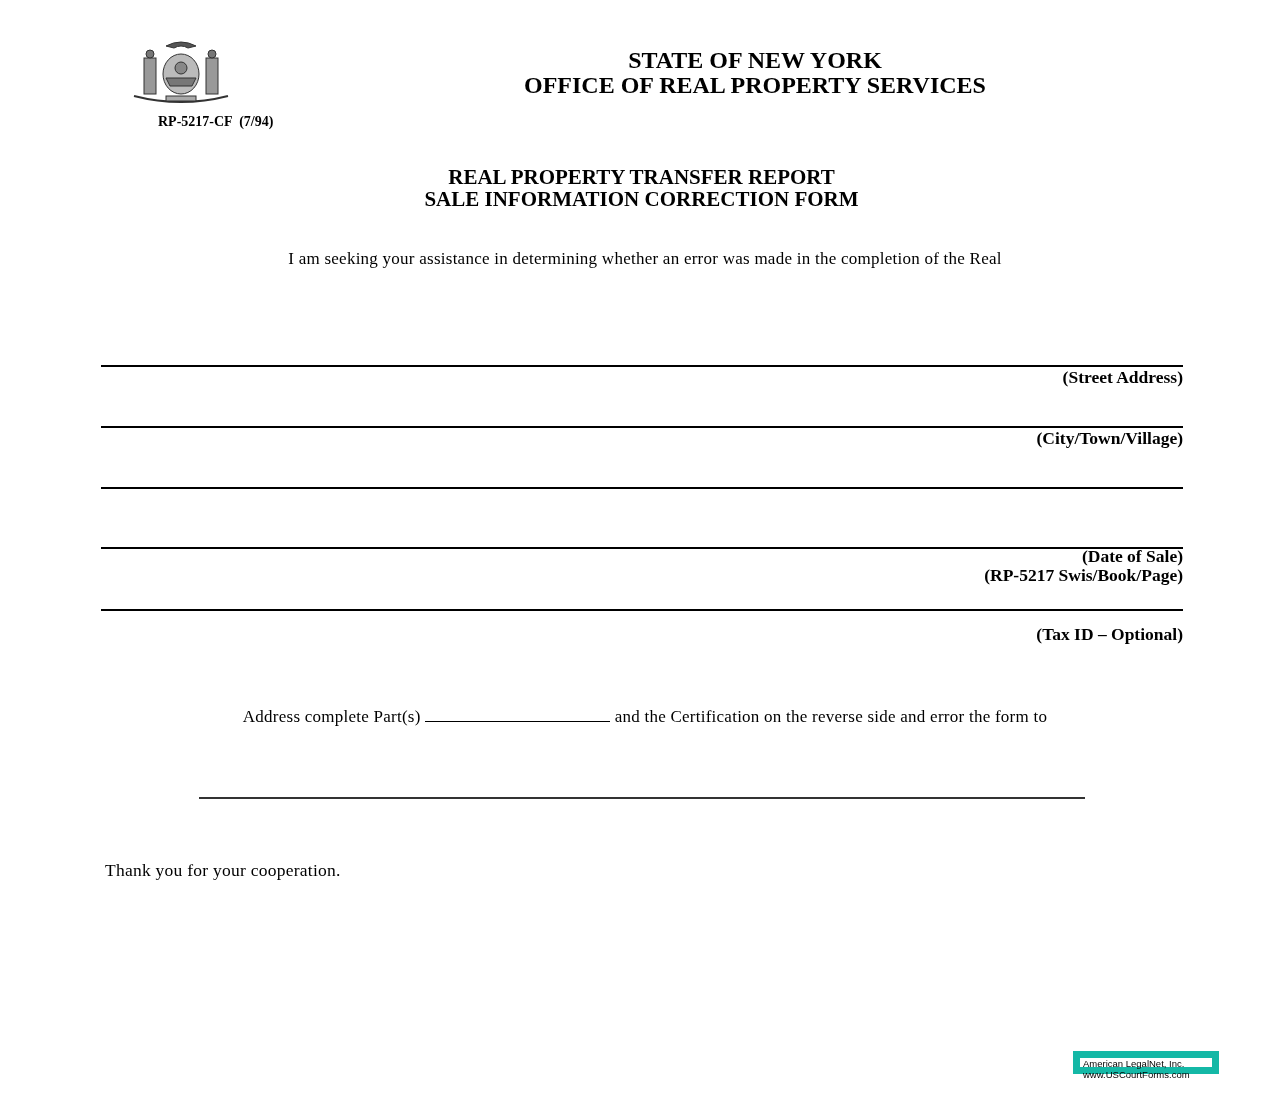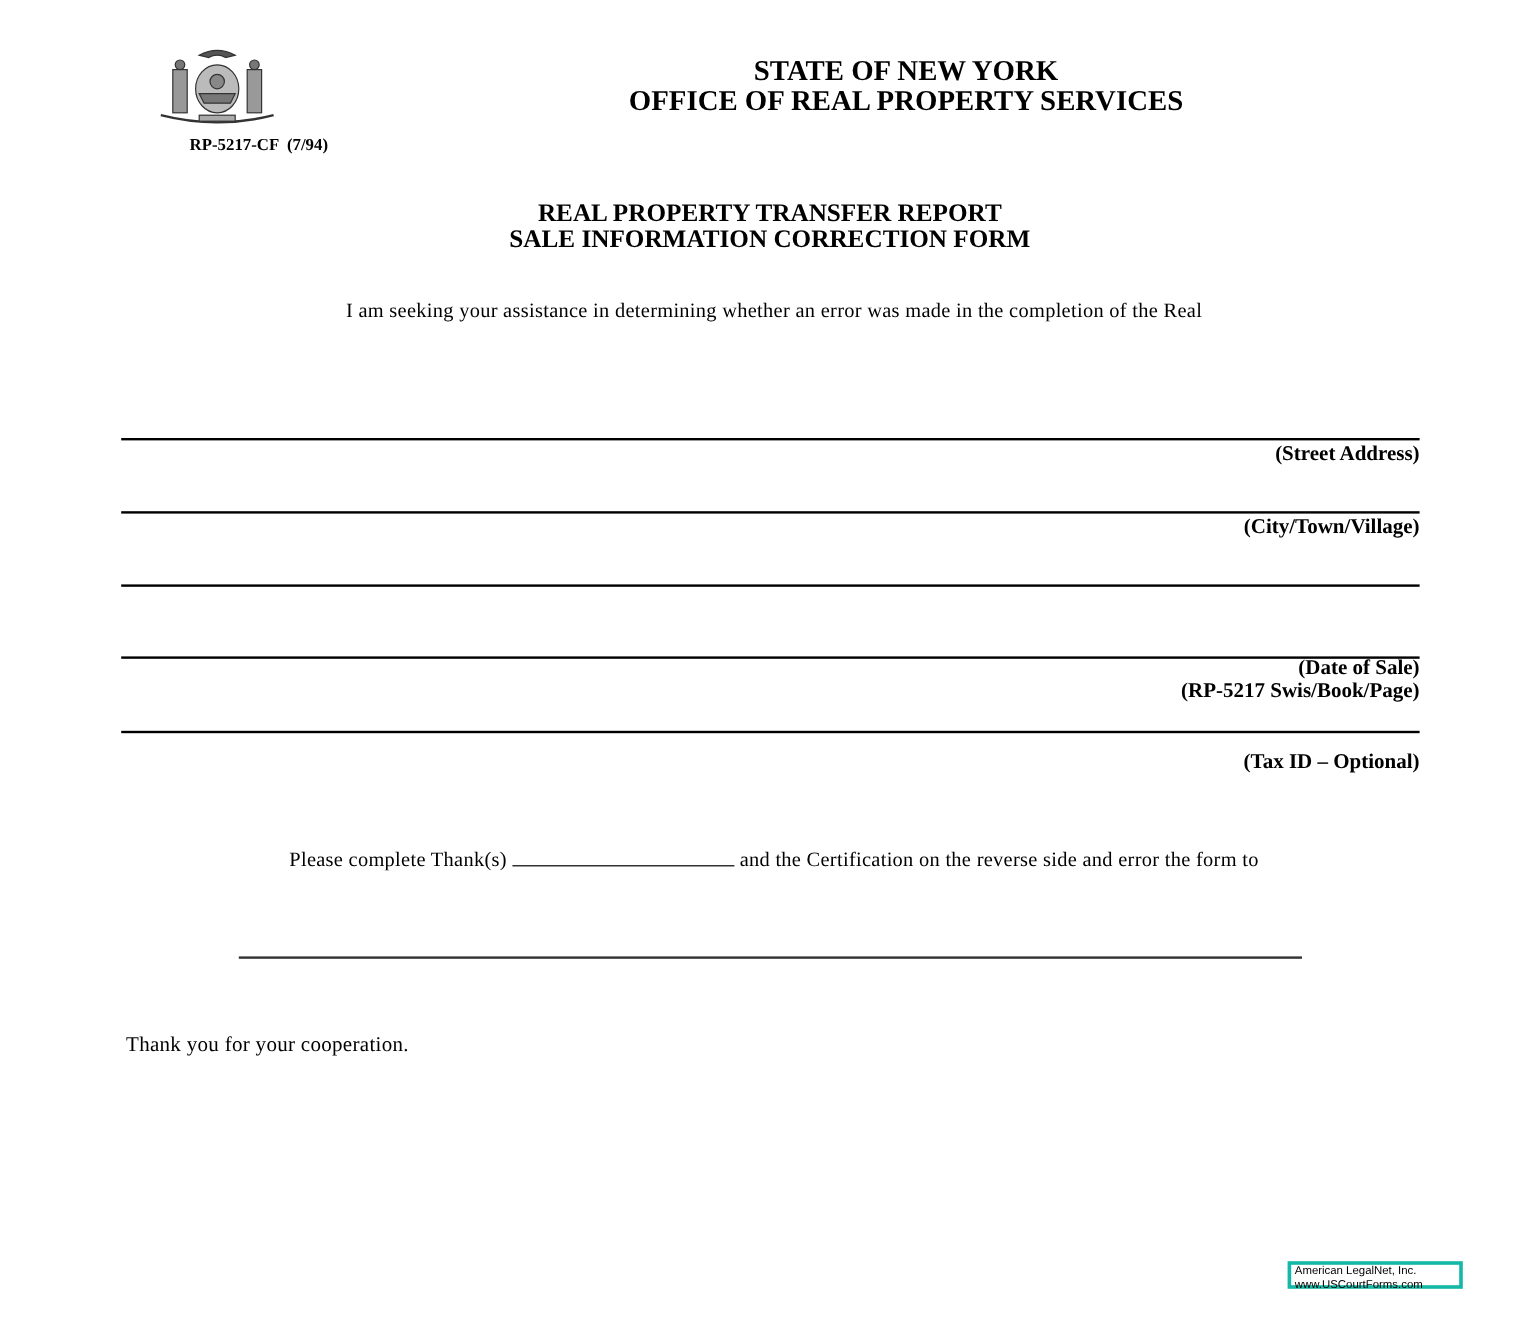--- a/index.html
+++ b/index.html
@@ -18,21 +18,21 @@
   .title2 { top: 187px; }
   .para { left: 105px; width: 1080px; font-size: 17px; line-height: 19px; letter-spacing: 0.25px; text-align: center; }
   .intro { top: 249px; }
   .fline { left: 101px; width: 1082px; height: 2px; background: #000; }
   .flabel { left: 101px; width: 1082px; text-align: right; font-size: 17.5px; line-height: 20px; font-weight: bold; }
   .request { top: 707px; }
   .blank { display: inline-block; width: 185px; border-bottom: 1.5px solid #000; height: 14px; vertical-align: baseline; }
   .addr-line { left: 199px; top: 797px; width: 886px; height: 1.5px; background: #333; }
   .thanks { left: 105px; top: 860px; font-size: 17.5px; letter-spacing: 0.25px; }
   .footer-box {
-    left: 1073px; top: 1051px; width: 146px; height: 23px; border: 3px solid #14b8a6;
+    left: 1073px; top: 1051px; width: 146px; height: 23px; border: 7px solid #14b8a6;
     font-family: "Liberation Sans", "DejaVu Sans", sans-serif; font-size: 9.5px; line-height: 11px;
     padding: 0 0 0 3px; box-sizing: border-box;
   }
 </style>
 </head>
 <body>
 
 <div class="abs seal">
   <svg width="110" height="68" viewBox="0 0 110 68">
     <g fill="none" stroke="#333" stroke-width="1">
@@ -76,21 +76,21 @@
 <div class="abs" style="left:101px;top:512px;width:1082px;height:36px;"></div>
 <div class="abs fline" style="top:547px;"></div>
 <div class="abs flabel" style="top:565px;">(RP-5217 Swis/Book/Page)</div>
 
 <div class="abs" style="left:101px;top:574px;width:1082px;height:36px;"></div>
 <div class="abs fline" style="top:609px;"></div>
 <div class="abs flabel" style="top:624px;">(Tax ID – Optional)</div>
 
 <div class="abs para request">
   <div>
-    <span>Please complete Thank(s) </span><span class="blank"></span><span> and the Certification on the reverse side and error the form to</span>
+    <span>Address complete Part(s) </span><span class="blank"></span><span> and the Certification on the reverse side and error the form to</span>
   </div>
 </div>
 
 <div class="abs" style="left:199px;top:775px;width:886px;height:24px;"></div>
 <div class="abs addr-line"></div>
 
 <div class="abs thanks">Thank you for your cooperation.</div>
 
 <div class="abs footer-box">
   <div>American LegalNet, Inc.</div>

